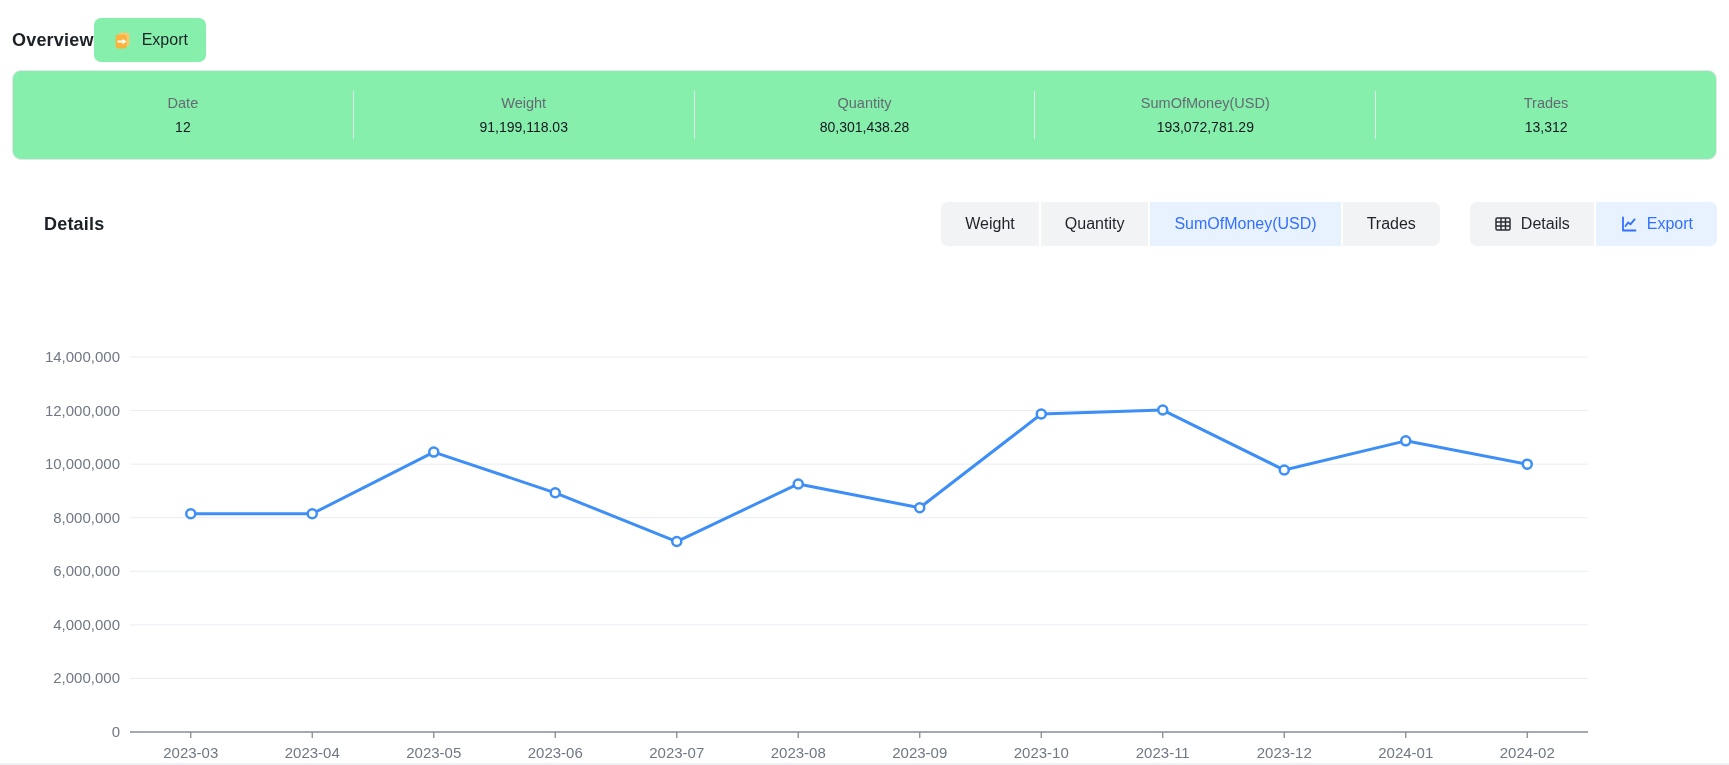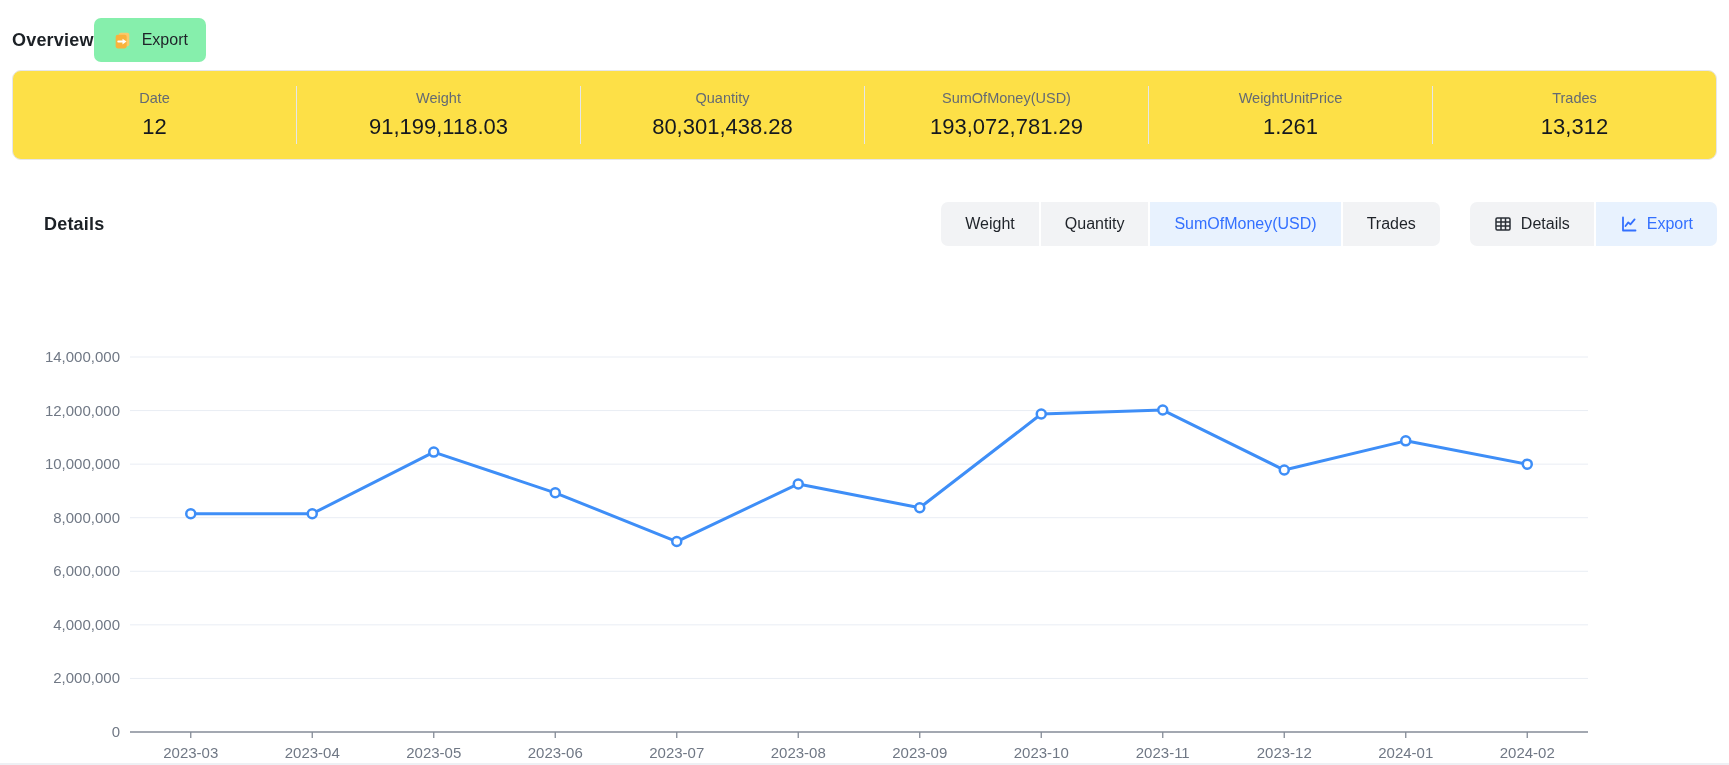--- a/index.html
+++ b/index.html
@@ -15,26 +15,26 @@
   .section-title { font-size:18px; font-weight:700; color:#1c2126; letter-spacing:.2px; }
 
   .export-btn {
     display:flex; align-items:center; gap:9px; height:44px; padding:0 18px;
     background:#86efac; border:none; border-radius:7px; cursor:pointer;
     font-family:inherit; font-size:16px; color:#1f2329;
   }
 
   .stats-panel {
     margin-top:14px; height:90px; display:flex; align-items:center;
-    background:#fde047; border:1px solid #e5e6eb; border-radius:9px;
+    background:#86efac; border:1px solid #e5e6eb; border-radius:9px;
   }
   .stat-col { flex:1; text-align:center; padding:4px 0; }
   .stat-col + .stat-col { border-left:1px solid #e5e6eb; }
   .stat-label { font-size:14.5px; color:#646a73; }
-  .stat-value { font-size:22px; color:#14181f; margin-top:8px; }
+  .stat-value { font-size:14px; color:#14181f; margin-top:8px; }
 
   .details-row { margin-top:42px; display:flex; justify-content:space-between; align-items:center; height:44px;margin-left:32px; }
   .tab-groups { display:flex; gap:30px; }
   .seg { display:flex; gap:2px; }
   .seg-btn {
     height:44px; padding:0 24px; border:none; cursor:pointer;
     display:flex; align-items:center; gap:9px;
     background:#f2f3f5; color:#1f2329; font-size:16px; font-family:inherit;
   }
   .seg-btn:first-child { border-radius:7px 0 0 7px; }
@@ -75,24 +75,20 @@
       <div class="stat-label">Weight</div>
       <div class="stat-value">91,199,118.03</div>
     </div>
     <div class="stat-col">
       <div class="stat-label">Quantity</div>
       <div class="stat-value">80,301,438.28</div>
     </div>
     <div class="stat-col">
       <div class="stat-label">SumOfMoney(USD)</div>
       <div class="stat-value">193,072,781.29</div>
-    </div>
-    <div class="stat-col">
-      <div class="stat-label">WeightUnitPrice</div>
-      <div class="stat-value">1.261</div>
     </div>
     <div class="stat-col">
       <div class="stat-label">Trades</div>
       <div class="stat-value">13,312</div>
     </div>
   </div>
 
   <div class="details-row">
     <div class="section-title">Details</div>
     <div class="tab-groups">

